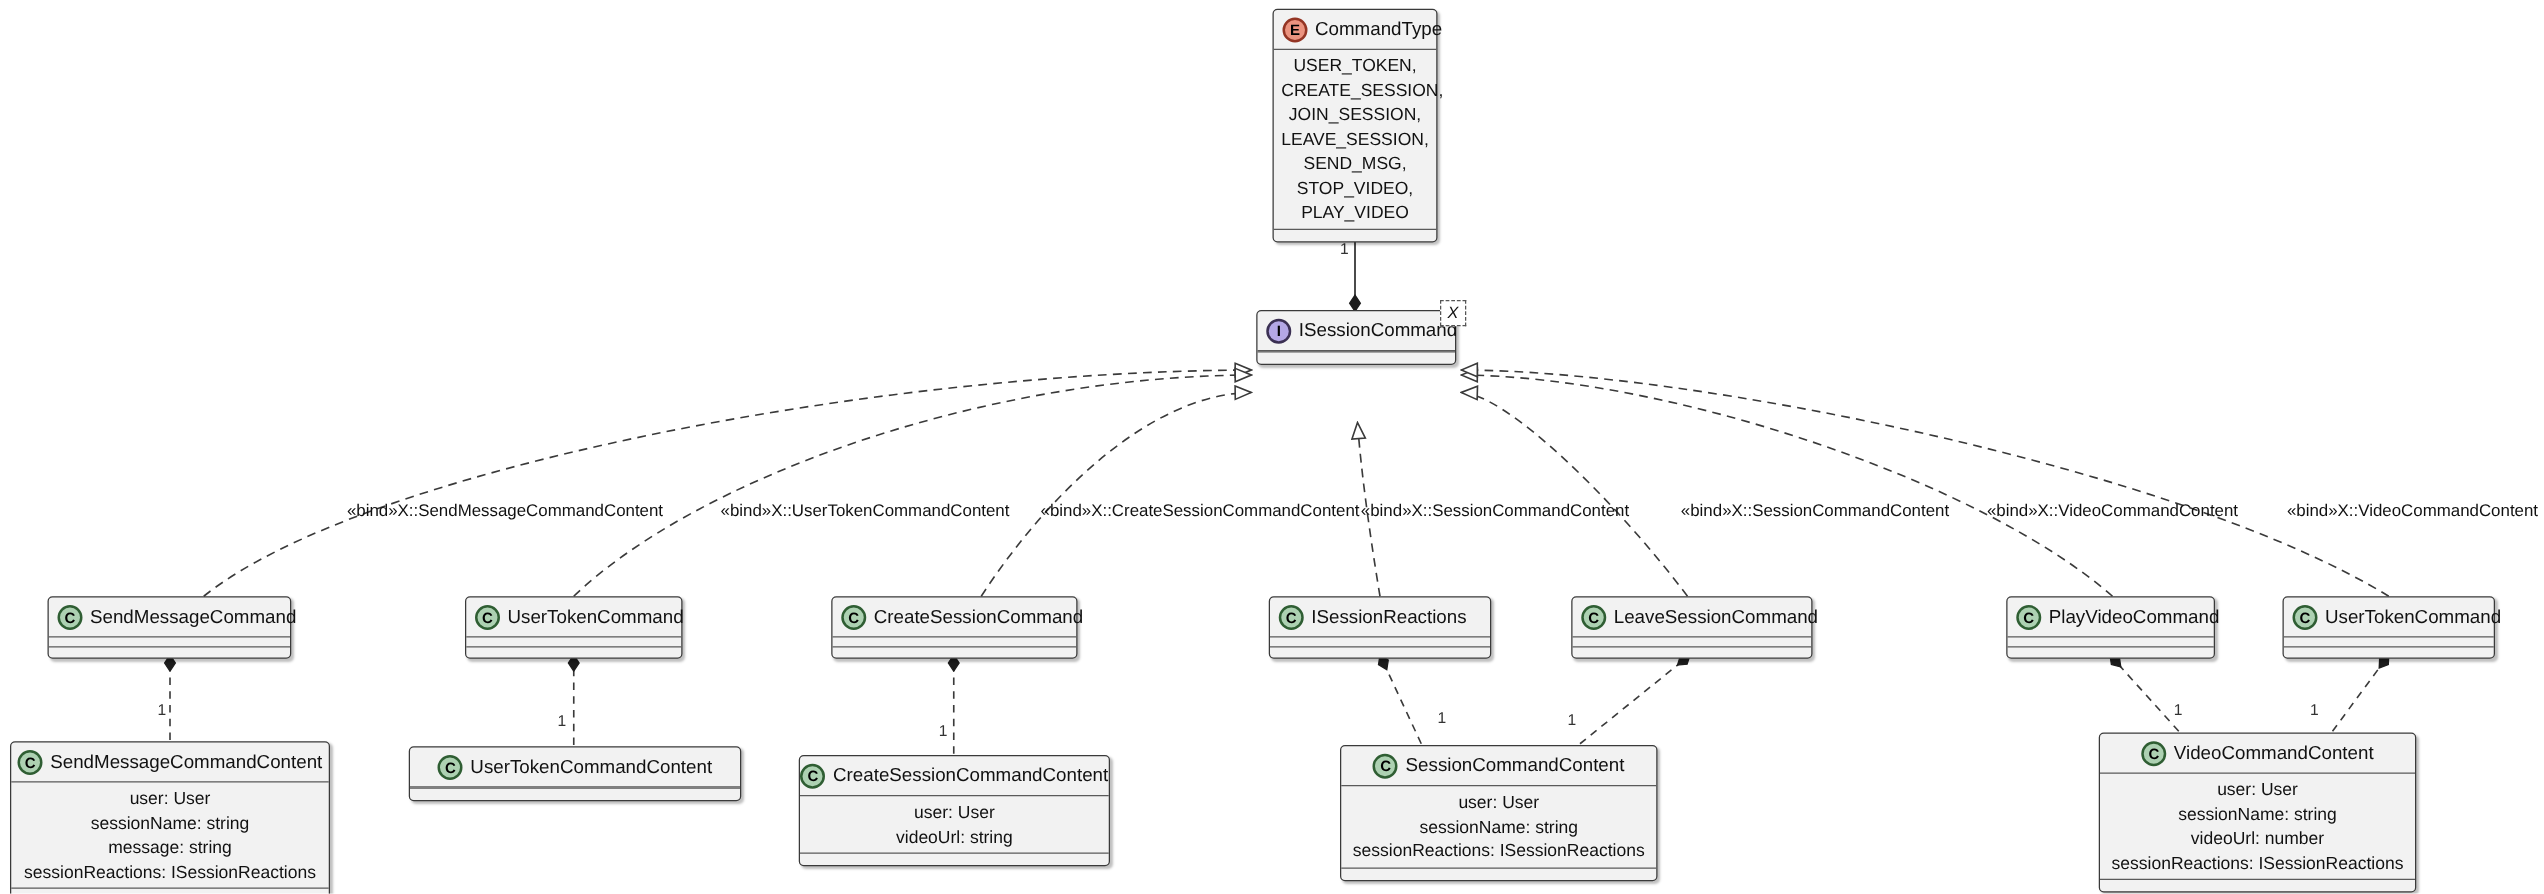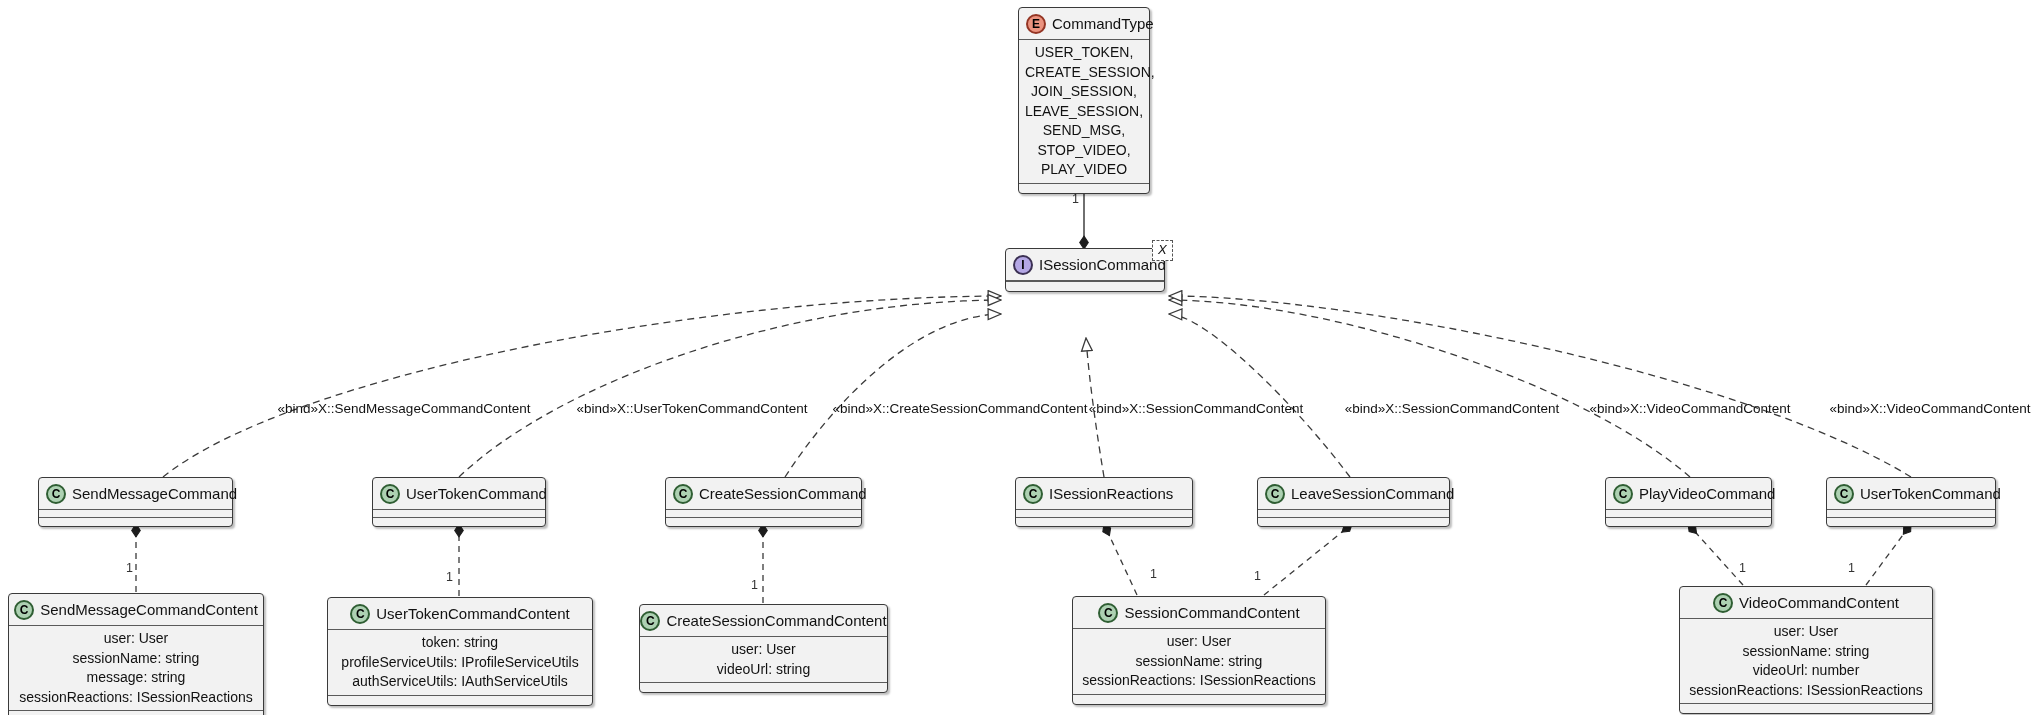--- a/index.html
+++ b/index.html
@@ -182,25 +182,20 @@
       <div class="mline">sessionReactions: ISessionReactions</div>
     </div>
     <div class="sect-bottom"></div>
   </div>
 
   <div class="ubox" style="left:327px;top:597px;width:266px;">
     <div class="uhead centered">
       <span class="spot spot-c">C</span>
       <span class="utitle">UserTokenCommandContent</span>
     </div>
-    <div class="umembers">
-      <div class="mline">token: string</div>
-      <div class="mline">profileServiceUtils: IProfileServiceUtils</div>
-      <div class="mline">authServiceUtils: IAuthServiceUtils</div>
-    </div>
     <div class="sect-bottom"></div>
   </div>
 
   <div class="ubox" style="left:639px;top:604px;width:249px;">
     <div class="uhead centered">
       <span class="spot spot-c">C</span>
       <span class="utitle">CreateSessionCommandContent</span>
     </div>
     <div class="umembers">
       <div class="mline">user: User</div>

